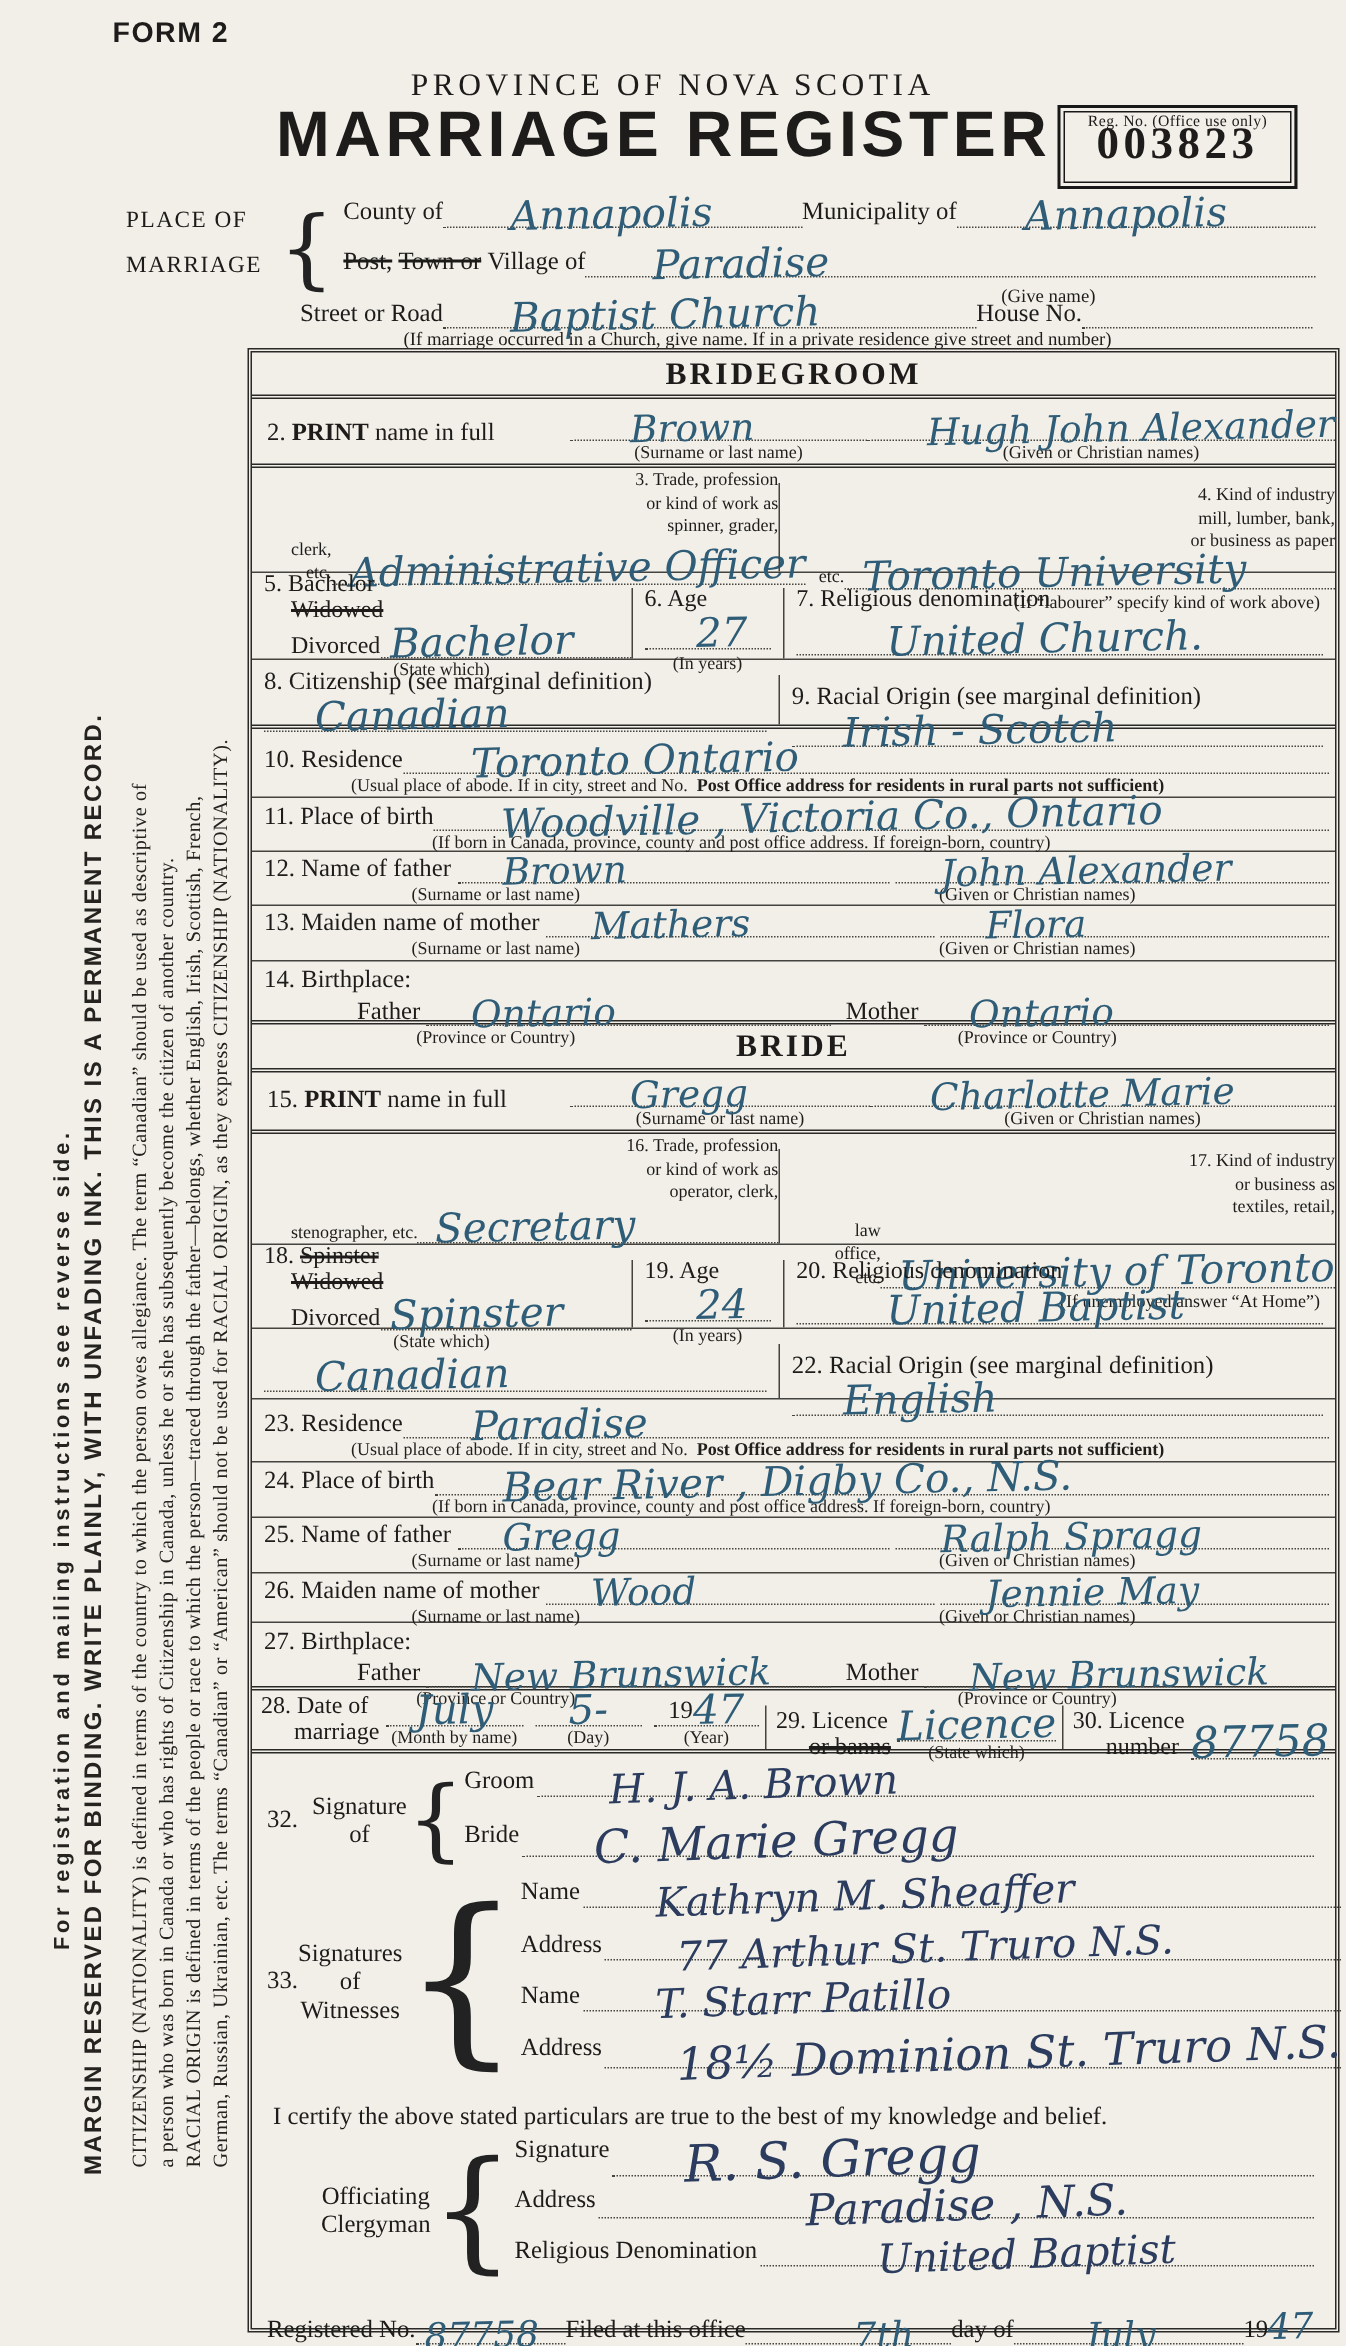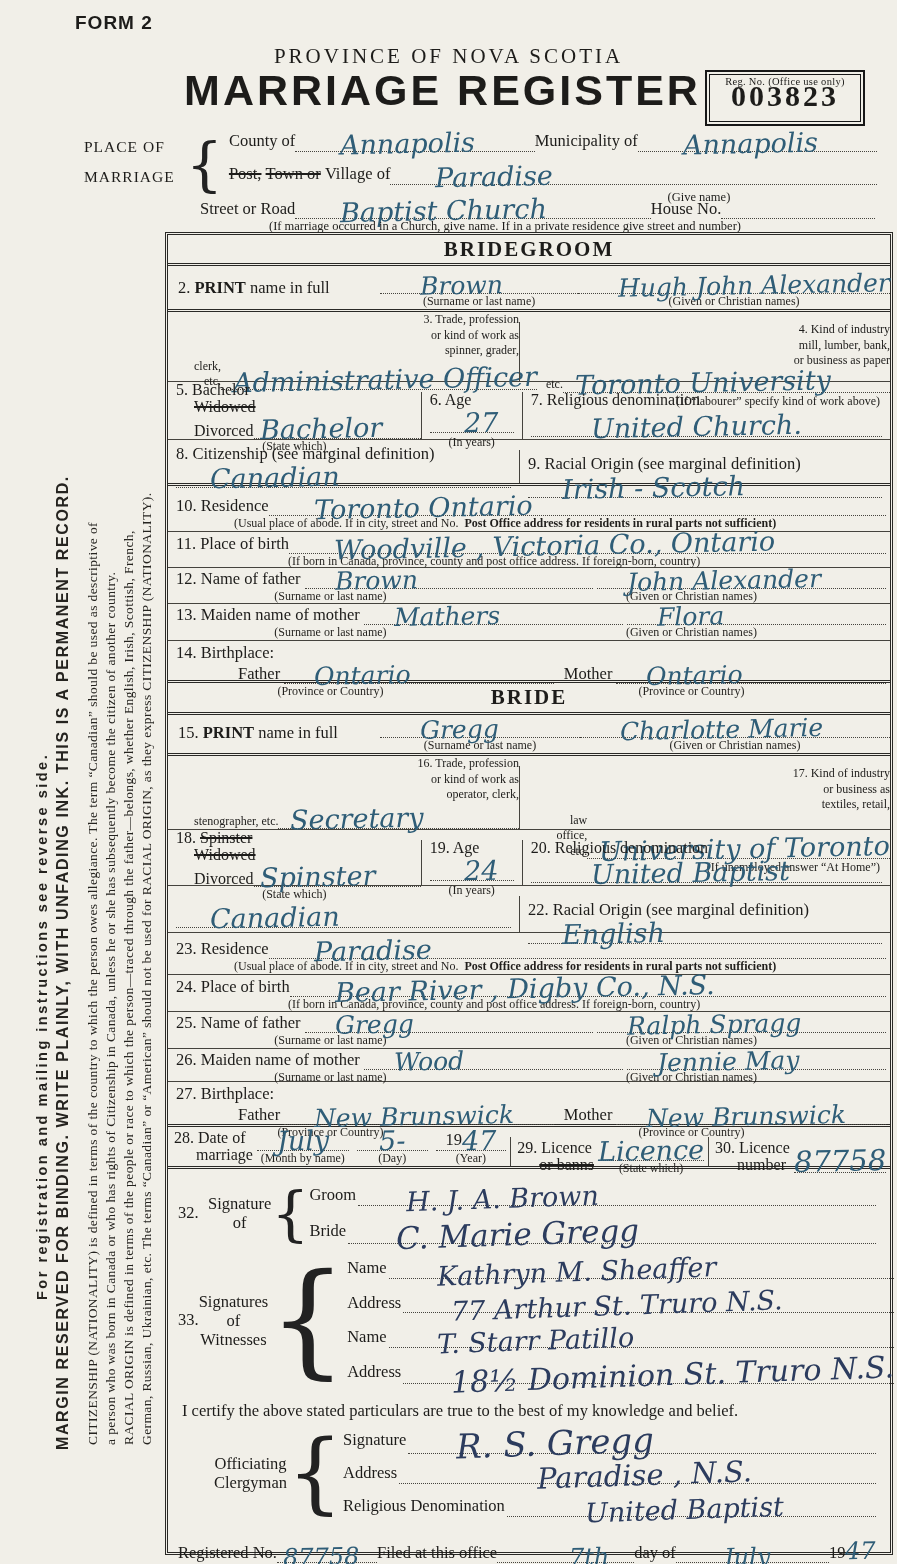--- a/index.html
+++ b/index.html
@@ -103,21 +103,21 @@
 
   
   .sigarea { padding:6px 14px 0 10px; display:flex; flex-direction:column; }
   .sgroup { display:flex; margin-top:2px; }
   .sgnum { width:30px; font-size:16.5px; align-self:center; }
   .sglabel { font-size:16.5px; text-align:center; align-self:center; line-height:19px; }
   .b2 { font-size:60px; line-height:.9; align-self:center; }
   .b4 { font-size:124px; line-height:.85; align-self:center; }
   .b3 { font-size:88px; line-height:.85; align-self:center; }
   .slines { flex:1; display:flex; flex-direction:column; }
-  .sline { flex:1; display:flex; align-items:center; }
+  .sline { flex:1; display:flex; align-items:flex-start; }
   .slbl { font-size:16.5px; padding-right:2px; white-space:nowrap; }
   .sfill { flex:1; border-bottom:1.6px dotted #46443e; display:flex; align-items:flex-end; padding-left:48px; }
   .sfill .sig, .sfill .ink { margin-bottom:-7px; }
   .g32 { height:72px; } .g33 { height:138px; } .gclergy { height:100px; margin-left:36px; }
   .certline { font-size:16.5px; margin:12px 0 0 4px; }
   .clsig .sig { font-size:34px; } .claddr .sig { font-size:29px; margin-left:90px; }
   .cldn .sig { font-size:27px; margin-left:30px; }
   .regline { display:flex; align-items:flex-end; margin-top:8px; height:32px; font-size:16.5px; }
   .rf1 { flex:0 0 100px; padding-left:6px; } .rf2 { flex:1.1; justify-content:center; } .rf3 { flex:1.3; }
   .regline .q { white-space:nowrap; }

